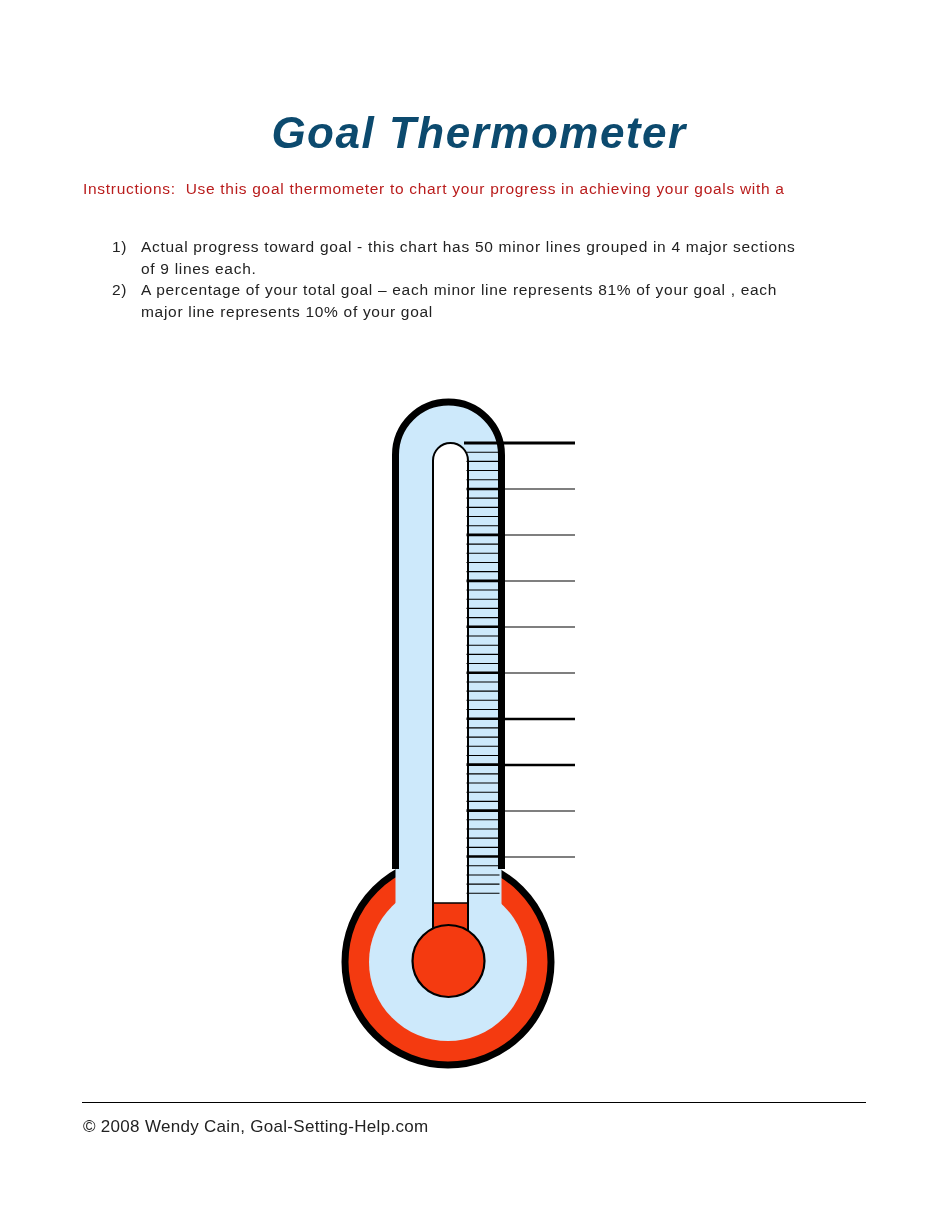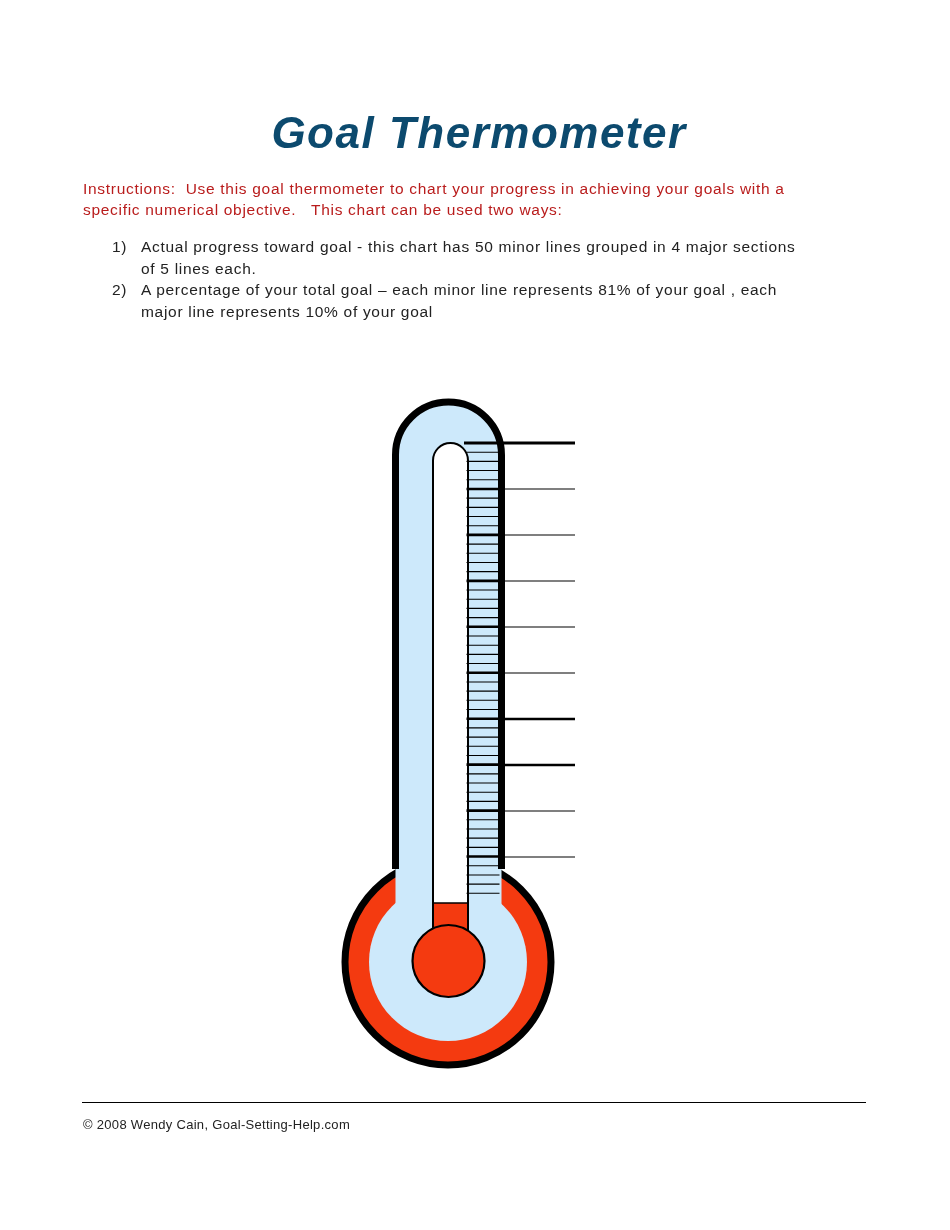--- a/index.html
+++ b/index.html
@@ -75,42 +75,41 @@
     top: 1102px;
     left: 82px;
     width: 784px;
     height: 0;
     border-top: 1.6px solid #000000;
   }
   .footer-text {
     position: absolute;
     top: 1117px;
     left: 83px;
-    font-size: 13px;
+    font-size: 17px;
     letter-spacing: 0.3px;
     color: #222222;
   }
 </style>
 </head>
 <body>
 
 <div class="page">
 
   <h1 class="title">Goal Thermometer</h1>
 
   <p class="instructions">
     <span class="tline">Instructions:  Use this goal thermometer to chart your progress in achieving your goals with a</span>
-    <span class="tline">specific numerical objective.   This chart can be used two ways:</span>
   </p>
 
   <div class="list">
     <div class="list-item">
       <span class="list-marker">1)</span>
       <span class="tline">Actual progress toward goal - this chart has 50 minor lines grouped in 4 major sections</span>
-      <span class="tline">of 5 lines each.</span>
+      <span class="tline">of 9 lines each.</span>
     </div>
     <div class="list-item">
       <span class="list-marker">2)</span>
       <span class="tline">A percentage of your total goal – each minor line represents 81% of your goal , each</span>
       <span class="tline">major line represents 10% of your goal</span>
     </div>
   </div>
 
   <div class="thermo-wrap">
     <svg width="950" height="1230" viewBox="0 0 950 1230">

